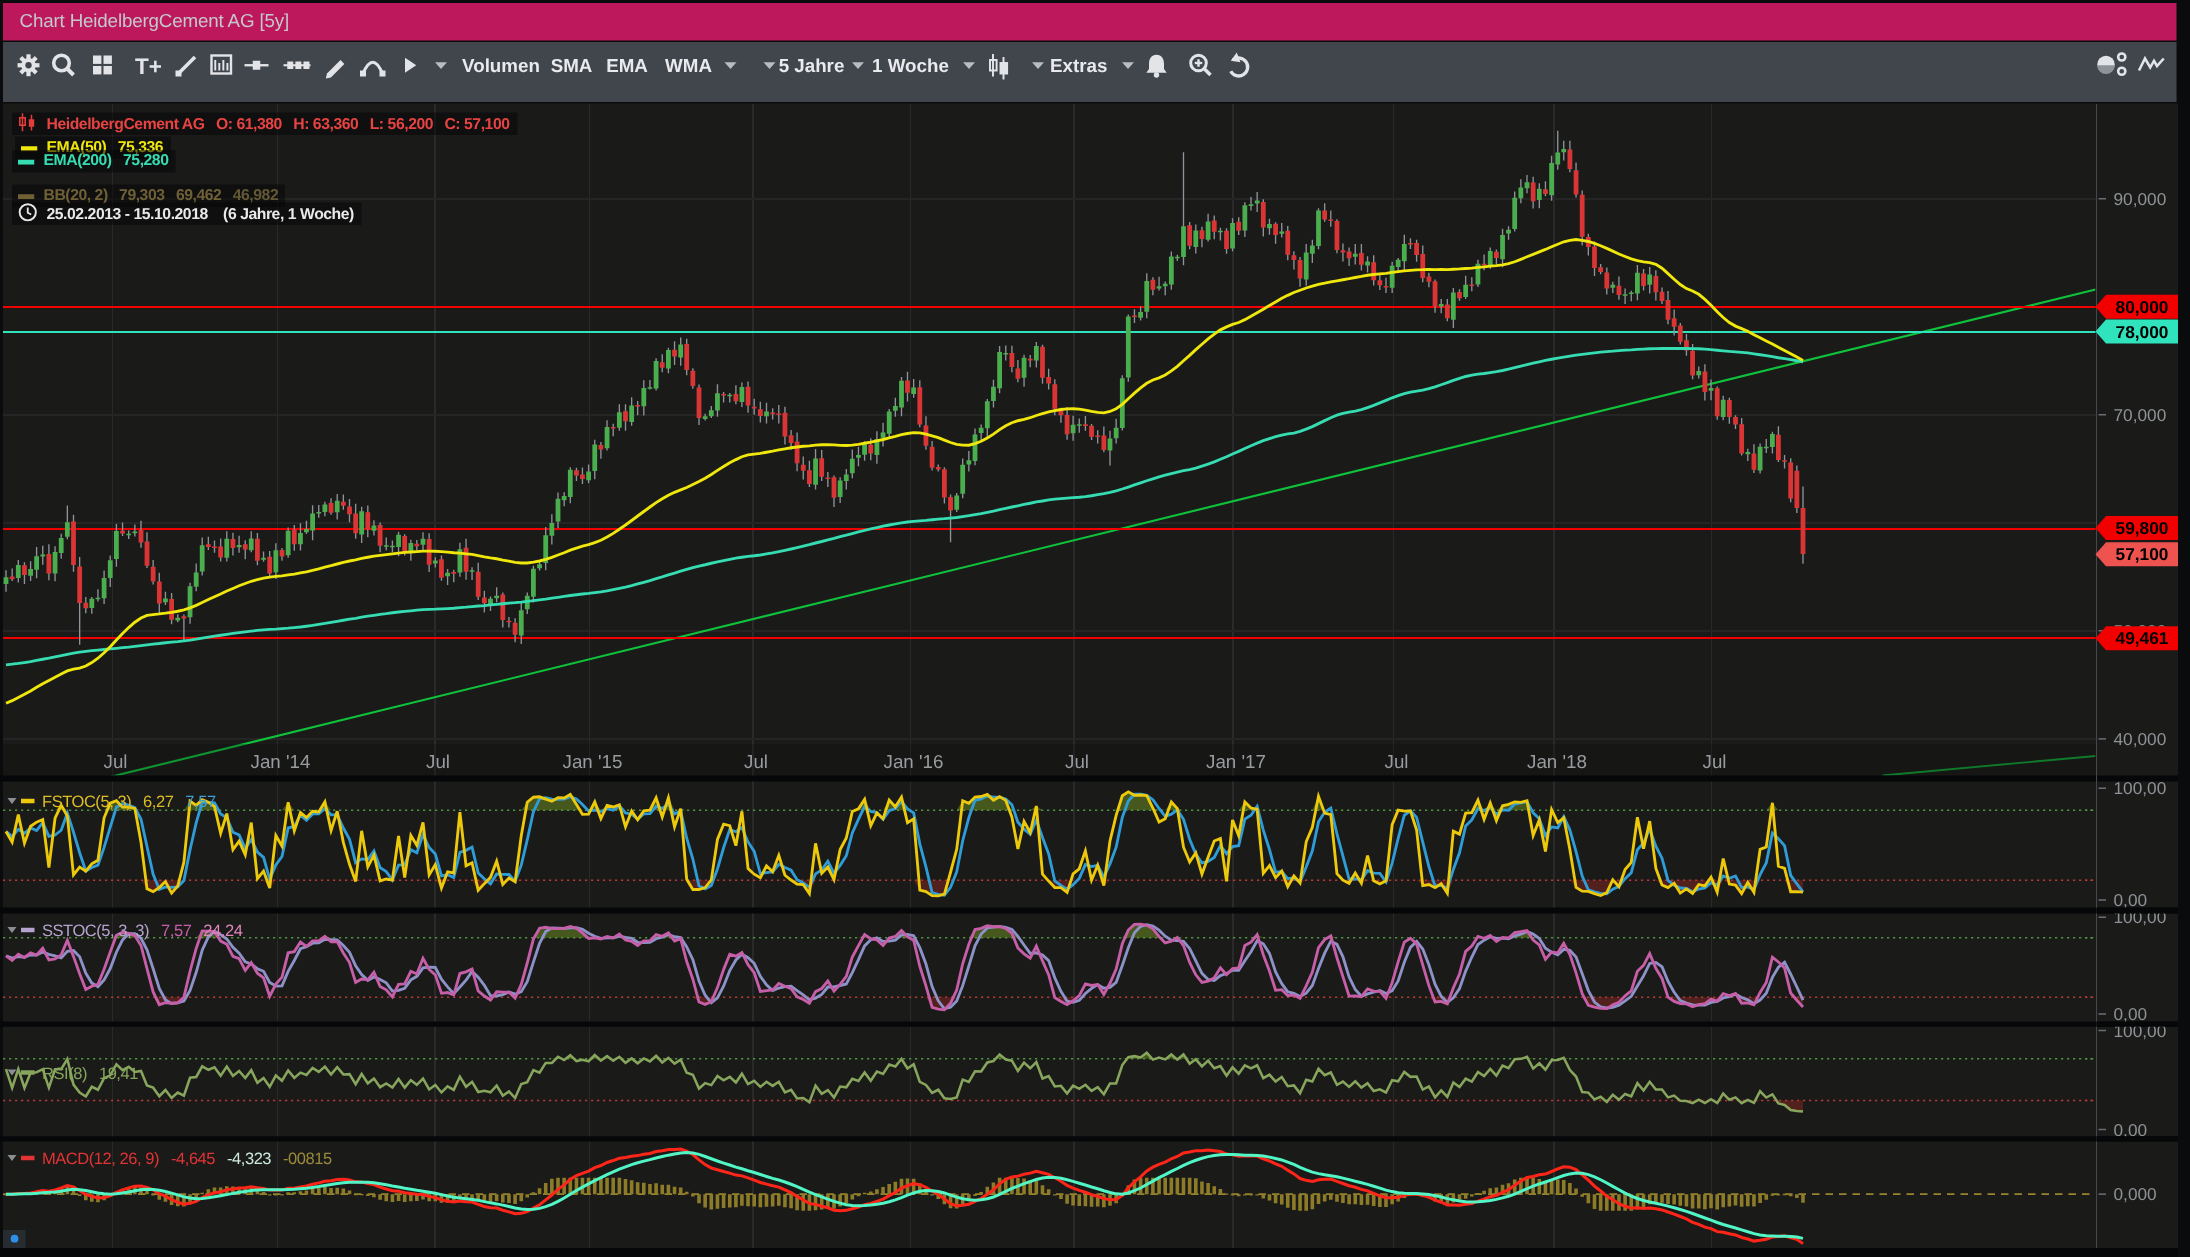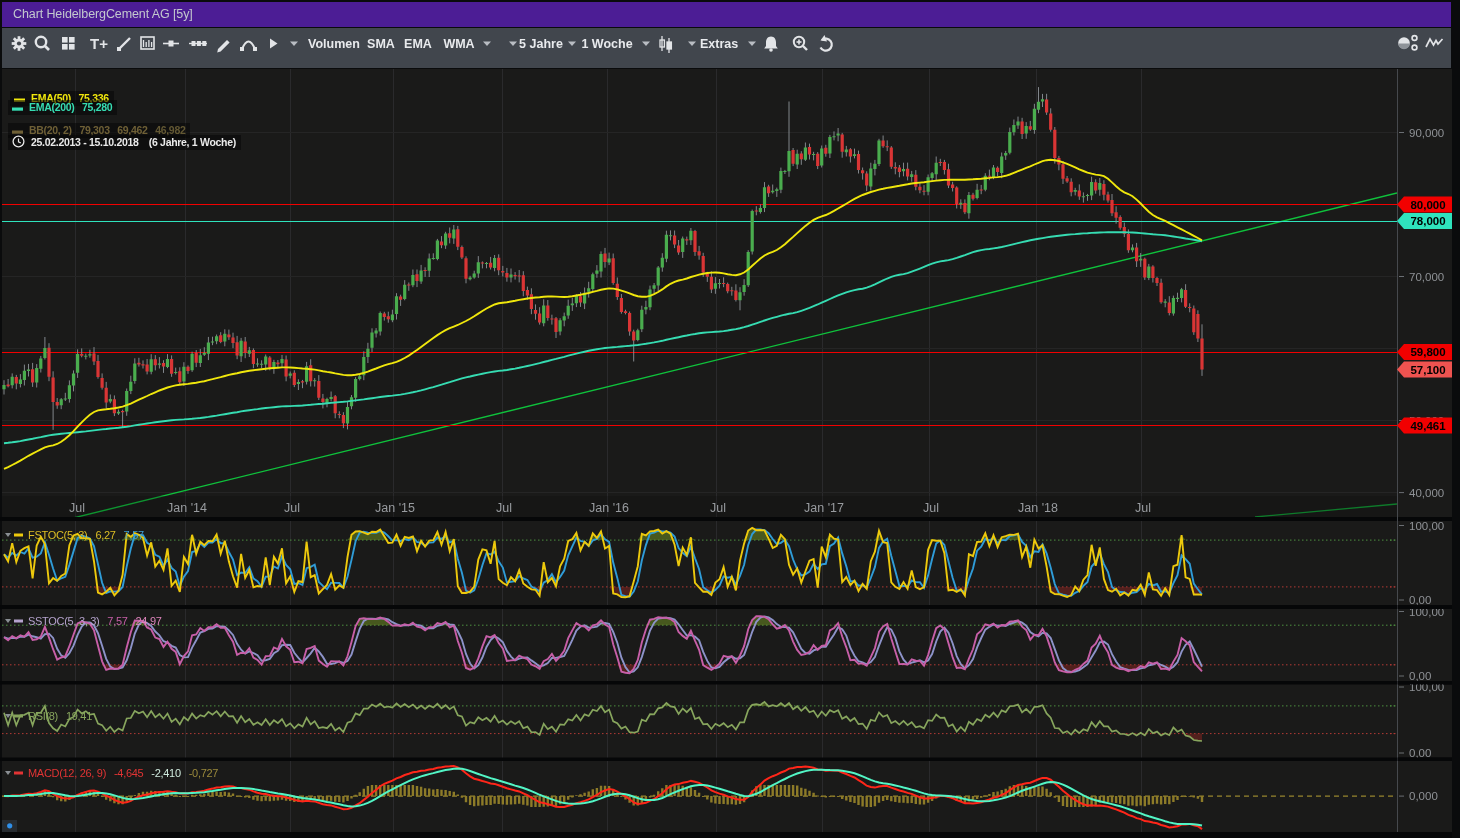--- a/index.html
+++ b/index.html
@@ -1,16 +1,16 @@
 <!DOCTYPE html>
 <html><head><meta charset="utf-8"><title>Chart</title><style>
 *{margin:0;padding:0;box-sizing:border-box}
 body{width:1460px;height:838px;background:#0a0b0c;font-family:"Liberation Sans",sans-serif;overflow:hidden}
 #app{position:relative;width:1460px;height:838px}
-#titlebar{position:absolute;left:2px;top:2px;width:1449px;height:25px;background:#4c1d95;color:#c3c8ce;font-size:12.5px;letter-spacing:-0.1px;line-height:25px;padding-left:11px}
+#titlebar{position:absolute;left:2px;top:2px;width:1449px;height:25px;background:#be185d;color:#c3c8ce;font-size:12.5px;letter-spacing:-0.1px;line-height:25px;padding-left:11px}
 #toolbar{position:absolute;left:2px;top:28px;width:1449px;height:40px;background:#41464d}
 #chartsvg{position:absolute;left:0;top:68px}
 .lg{position:absolute;height:15px;line-height:15px;font-size:10.5px;font-weight:bold;letter-spacing:-0.3px;background:rgba(8,8,8,.55);padding:0 5px 0 4px;white-space:pre}
 .lg svg{vertical-align:-2px;margin-right:6px}
 .ph{position:absolute;height:13px;line-height:13px;font-size:11px;font-weight:normal;letter-spacing:-0.3px;white-space:pre}
 .ph svg{vertical-align:-1px;margin-right:4px}
 </style></head>
 <body>
 <div id="app">
 <div id="titlebar">Chart HeidelbergCement AG [5y]</div>
@@ -184,41 +184,49 @@
       <line x1="796.5" y1="42" x2="801.5" y2="42" stroke="#e2e4e7" stroke-width="1.6"></line>
       <line x1="799" y1="39.5" x2="799" y2="44.5" stroke="#e2e4e7" stroke-width="1.6"></line>
       <path d="M822 40 a6 6 0 1 1 -1.5 7.5" stroke="#e2e4e7" stroke-width="2.2" fill="none"></path>
       <path d="M824.5 35 l-4 5.5 6.5 1z" fill="#e2e4e7"></path>
       <circle cx="1404" cy="43" r="5.8" fill="#e2e4e7"></circle>
       <path d="M1398.2 43.5 a5.8 5.8 0 0 0 11.6 0z" fill="#8e9399"></path>
       <circle cx="1414.5" cy="38" r="2.4" fill="none" stroke="#e2e4e7" stroke-width="1.7"></circle>
       <circle cx="1414.5" cy="47.5" r="2.4" fill="none" stroke="#e2e4e7" stroke-width="1.7"></circle>
       <path d="M1426 47 l4 -8 3.5 6 2.5 -4.5 2 3.5 4.5 -5" stroke="#e2e4e7" stroke-width="1.7" fill="none"></path>
     </svg>
+<div class="lg" style="left:8px;top:75px;color:#e84343"><svg width="13" height="13">
+        <g stroke="#e33c3c">
+          <line x1="3" y1="0.5" x2="3" y2="12.5" stroke-width="1"></line>
+          <rect x="1.2" y="3.5" width="3.6" height="5" fill="none" stroke-width="1.1"></rect>
+          <line x1="9" y1="1.5" x2="9" y2="12" stroke-width="1"></line>
+        </g>
+        <rect x="7.2" y="4.5" width="3.6" height="5" fill="#e33c3c"></rect>
+      </svg>HeidelbergCement AG  O: 61,380  H: 63,360  L: 56,200  C: 57,100</div>
     <div class="lg" style="left:10px;top:91px;color:#f0e70c"><svg width="11" height="8">
         <rect x="0" y="2.5" width="11" height="3.2" fill="#f0e70c"></rect>
       </svg>EMA(50)  75,336</div>
     <div class="lg" style="left:8px;top:100px;color:#36dcb2"><svg width="11" height="8">
         <rect x="0" y="2.5" width="11" height="3.2" fill="#36dcb2"></rect>
       </svg>EMA(200)  75,280</div>
     <div class="lg" style="left:8px;top:123px;color:#6f6036"><svg width="11" height="8">
         <rect x="0" y="2.5" width="11" height="3.2" fill="#6f6036"></rect>
       </svg><span>BB(20, 2)  79,303  69,462  <span style="color:#635833">46,982</span></span></div>
     <div class="lg" style="left:8px;top:135px;color:#e9e9e9"><svg width="13" height="13">
         <circle cx="6.5" cy="6.5" r="5.4" stroke="#e8e8e8" stroke-width="1.3" fill="none"></circle>
         <path d="M6.5 3.4 V6.8 L8.8 8" stroke="#e8e8e8" stroke-width="1.2" fill="none"></path>
       </svg>25.02.2013 - 15.10.2018 (6 Jahre, 1 Woche)</div>
     <div class="ph" style="left:4px;top:529px;color:#dcbe24"><svg width="20" height="9">
         <path d="M1 2 h6 l-3 4z" fill="#8a8f94"></path>
         <rect x="10" y="2.5" width="9" height="3" fill="#edc90c"></rect>
       </svg>FSTOC(5, 3)  6,27  <span style="color:#3f9fd4">7,57</span></div>
     <div class="ph" style="left:4px;top:614.5px;color:#b5a3cd"><svg width="20" height="9">
         <path d="M1 2 h6 l-3 4z" fill="#8a8f94"></path>
         <rect x="10" y="2.5" width="9" height="3" fill="#b5a3cd"></rect>
-      </svg>SSTOC(5, 3, 3)  <span style="color:#c75fa8">7,57</span>  <span style="color:#de85bc">24,97</span></div>
+      </svg>SSTOC(5, 3, 3)  <span style="color:#c75fa8">7,57</span>  <span style="color:#de85bc">24,24</span></div>
     <div class="ph" style="left:4px;top:710px;color:#87a55d"><svg width="20" height="9">
         <path d="M1 2 h6 l-3 4z" fill="#8a8f94"></path>
         <rect x="10" y="2.5" width="9" height="3" fill="#87a55d"></rect>
       </svg>RSI(8)  19,41</div>
     <div class="ph" style="left:4px;top:767px;color:#e23434"><svg width="20" height="9">
         <path d="M1 2 h6 l-3 4z" fill="#8a8f94"></path>
         <rect x="10" y="2.5" width="9" height="3" fill="#e23434"></rect>
-      </svg>MACD(12, 26, 9)  -4,645  <span style="color:#cfeadd">-2,410</span>  <span style="color:#9b8a3b">-0,727</span></div>
+      </svg>MACD(12, 26, 9)  -4,645  <span style="color:#cfeadd">-4,323</span>  <span style="color:#9b8a3b">-00815</span></div>
 </div>
 </body></html>

